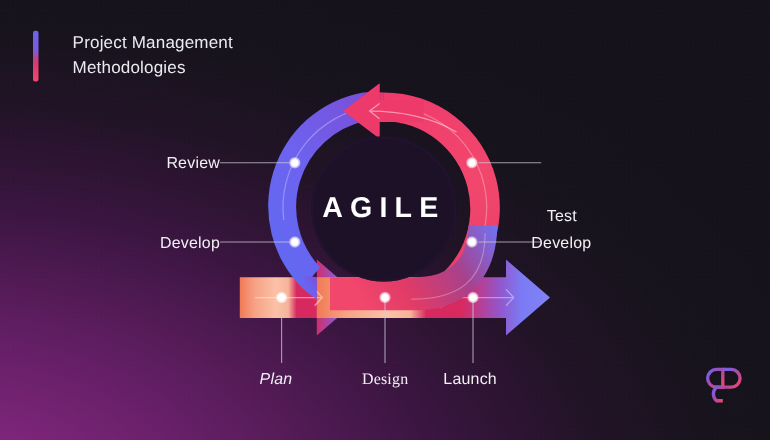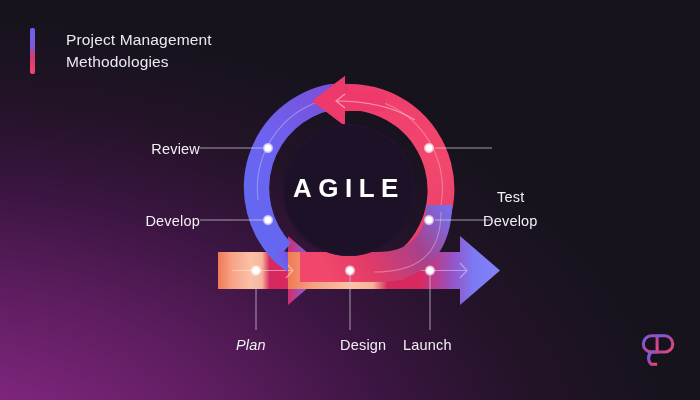--- a/index.html
+++ b/index.html
@@ -251,21 +251,21 @@
       <circle cx="350" cy="270.5" r="5.2" fill="url(#gDot)"></circle>
       <circle cx="430" cy="270.5" r="5.2" fill="url(#gDot)"></circle>
     </g>
   </svg>
 
   <div class="label r" style="left:96px; top:141px; width:104px;">Review</div>
   <div class="label r" style="left:96px; top:213px; width:104px;">Develop</div>
   <div class="label" style="left:497px; top:141px;margin-top:48px;">Test</div>
   <div class="label" style="left:483px; top:213px;">Develop</div>
   <div class="label" style="left:236px; top:337px;font-style:italic;">Plan</div>
-  <div class="label" style="left:340px; top:337px;">Design</div>
+  <div class="label" style="left:329px; top:337px;font-family:Liberation Serif, serif;">Design</div>
   <div class="label" style="left:403px; top:337px;">Launch</div>
 
   <svg class="logo" viewBox="0 0 40 42">
     <defs>
       <linearGradient id="gLogo" x1="0" y1="0" x2="1" y2="1">
         <stop offset="0%" stop-color="#6c63f0"></stop>
         <stop offset="55%" stop-color="#b2489f"></stop>
         <stop offset="100%" stop-color="#f2476d"></stop>
       </linearGradient>
     </defs>

